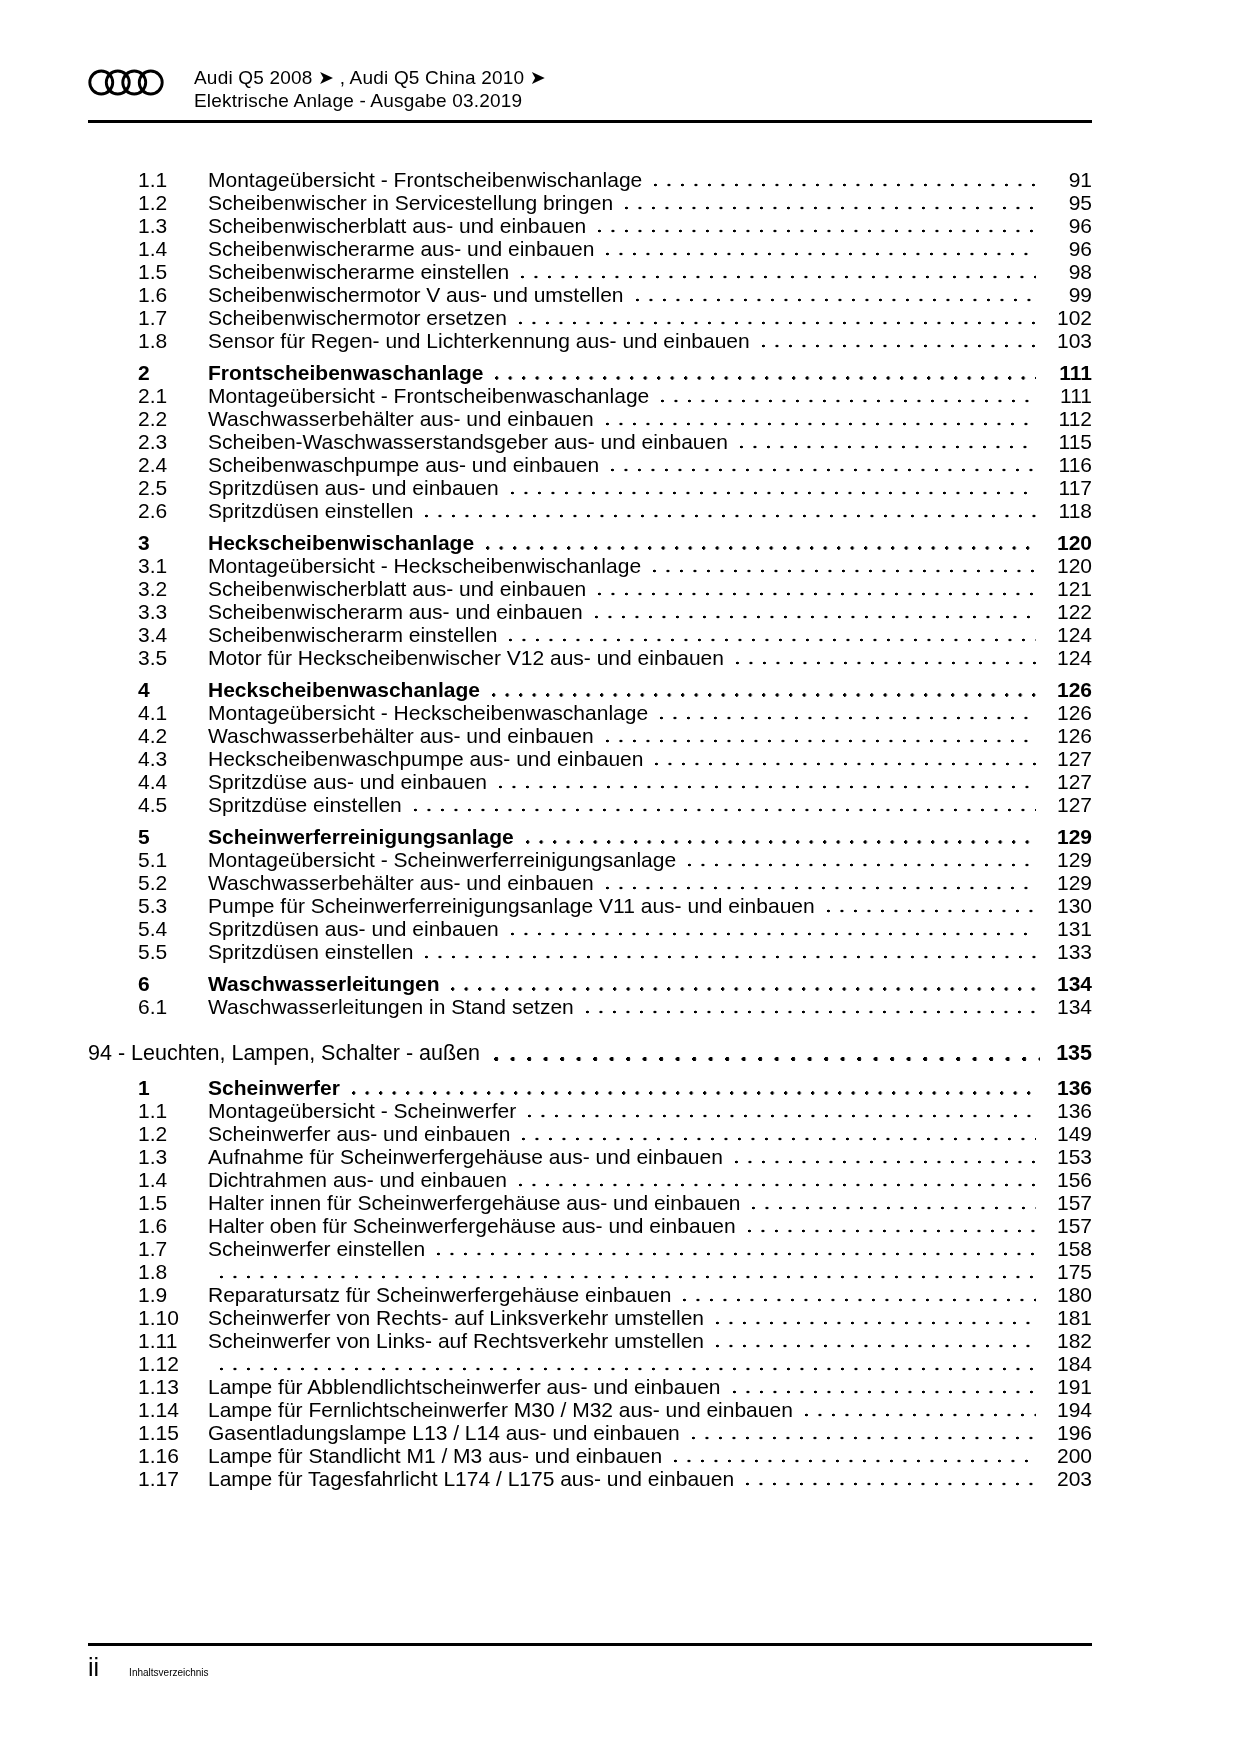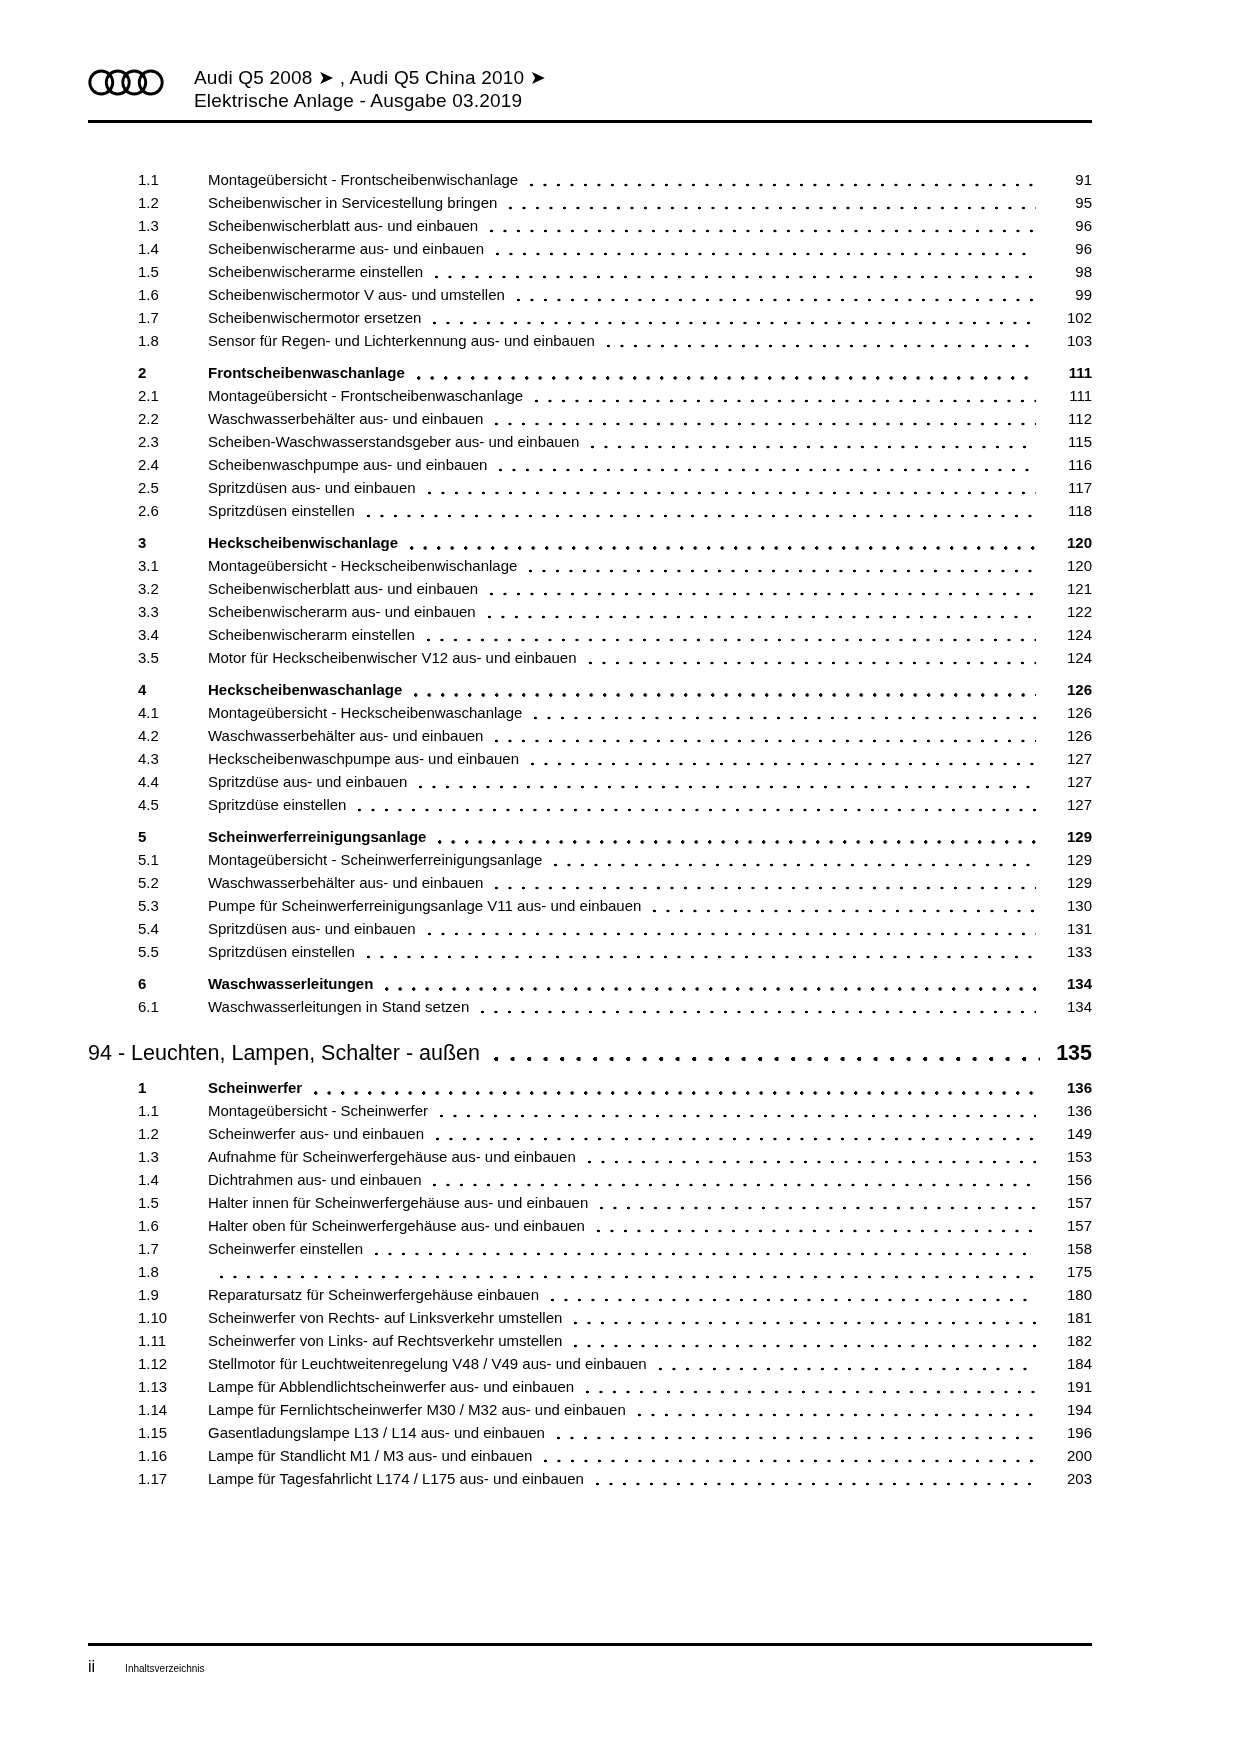--- a/index.html
+++ b/index.html
@@ -24,21 +24,21 @@
     position: absolute; top: 120px; left: 88px; right: 148px;
     height: 0; border-top: 3px solid #000;
   }
 
   
   .toc {
     position: absolute; top: 168px; left: 88px; right: 148px;
   }
   .toc-row {
     display: flex; align-items: baseline;
-    font-size: 15px; line-height: 23px;
+    font-size: 21px; line-height: 23px;
   }
   .toc-row .num { flex: 0 0 70px; margin-left: 50px; }
   .toc-row .t { flex: 0 1 auto; white-space: nowrap; }
   .toc-row .leader {
     flex: 1 1 auto; align-self: flex-end;
     height: 4px; margin: 0 10px 4px 12px;
     background-image: radial-gradient(circle at 1.5px 2px, #000 1.25px, transparent 1.6px);
     background-size: 13.5px 4px; background-repeat: repeat-x;
   }
   .toc-row .pg { flex: 0 0 auto; min-width: 46px; text-align: right; }
@@ -63,21 +63,21 @@
 
   
   .footer-rule {
     position: absolute; top: 1643px; left: 88px; right: 148px;
     height: 0; border-top: 3px solid #000;
   }
   .footer {
     position: absolute; top: 1652px; left: 88px; right: 148px;
     display: flex; align-items: baseline; gap: 30px;
   }
-  .footer .roman { font-size: 16px; line-height: 30px; }
+  .footer .roman { font-size: 25px; line-height: 30px; }
   .footer .label { font-size: 10px; }
 </style>
 </head>
 <body>
 
 <div class="page">
 
   <div class="header">
     <div class="logo">
       <svg width="76" height="27" viewBox="0 0 212 74" aria-hidden="true">
@@ -378,21 +378,20 @@
         <span class="pg">181</span>
       </div>
       <div class="toc-row sub">
         <span class="num">1.11</span>
         <span class="t">Scheinwerfer von Links- auf Rechtsverkehr umstellen</span>
         <span class="leader"></span>
         <span class="pg">182</span>
       </div>
       <div class="toc-row sub">
         <span class="num">1.12</span>
-        <span class="t">Stellmotor für Leuchtweitenregelung V48 / V49 aus- und einbauen</span>
         <span class="leader"></span>
         <span class="pg">184</span>
       </div>
       <div class="toc-row sub">
         <span class="num">1.13</span>
         <span class="t">Lampe für Abblendlichtscheinwerfer aus- und einbauen</span>
         <span class="leader"></span>
         <span class="pg">191</span>
       </div>
       <div class="toc-row sub">

